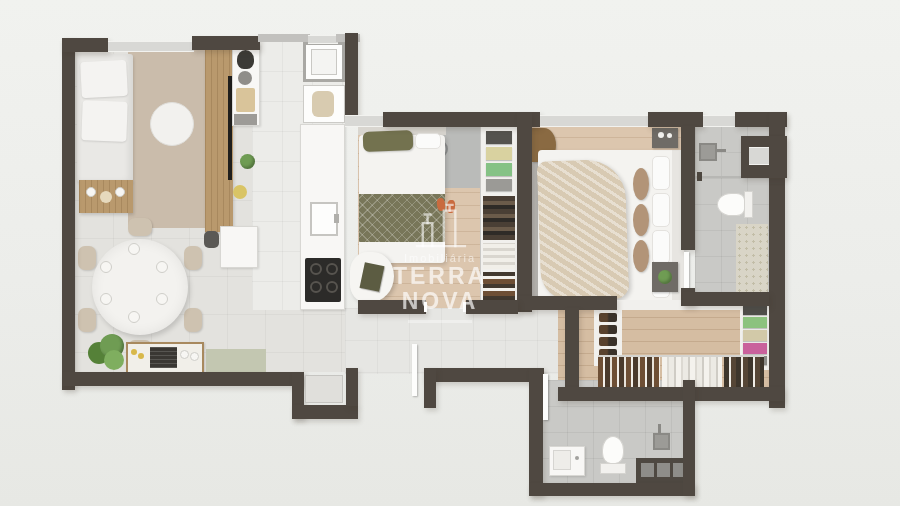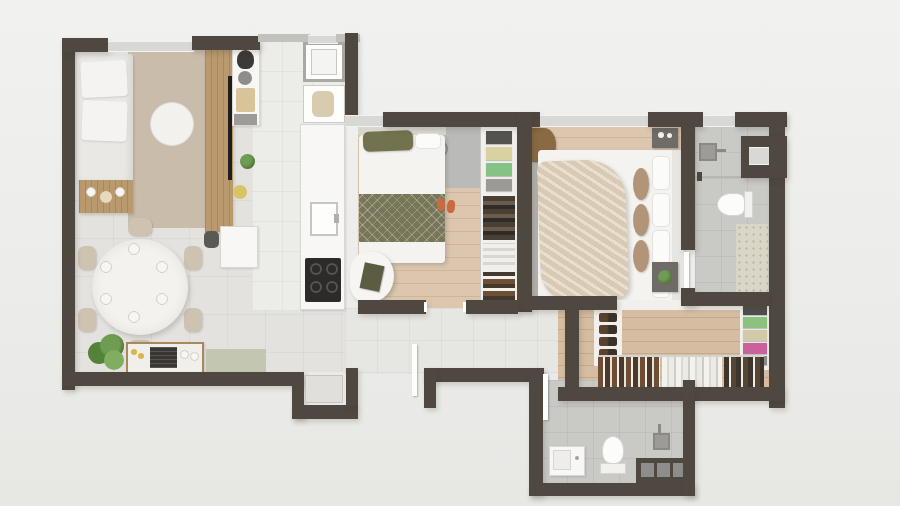--- a/index.html
+++ b/index.html
@@ -314,14 +314,26 @@
   <div class="abs leaf" style="left:412px;top:344px;width:5px;height:52px;"></div>
 
   <div class="abs wall" style="left:424px;top:368px;width:120px;height:14px;"></div>
   <div class="abs wall" style="left:424px;top:368px;width:12px;height:40px;"></div>
   <div class="abs wall" style="left:529px;top:368px;width:14px;height:128px;"></div>
   <div class="abs leaf" style="left:543px;top:374px;width:5px;height:46px;"></div>
   <div class="abs wall" style="left:558px;top:387px;width:226px;height:14px;"></div>
   <div class="abs wall" style="left:529px;top:483px;width:166px;height:13px;"></div>
   <div class="abs wall" style="left:683px;top:380px;width:12px;height:116px;"></div>
 
+  <div class="abs watermark" style="left:370px;top:202px;width:140px;">
+    <svg width="58" height="46" viewBox="0 0 60 48" fill="none" stroke="rgba(255,255,255,.6)" stroke-width="2.5" stroke-linecap="square">
+      <path d="M12 46 V22 h10 V46"></path>
+      <path d="M17 22 V13 M14 13 h6"></path>
+      <path d="M34 46 V9 h12 V46"></path>
+      <path d="M40 9 V3 M37 3 h6"></path>
+      <path d="M6 46 h50"></path>
+    </svg>
+    <div class="wm-small">Imobiliária</div>
+    <div class="wm-big">TERRA NOVA</div>
+    <div class="wm-bar"></div>
+  </div>
 
 </div>
 
 </body></html>

